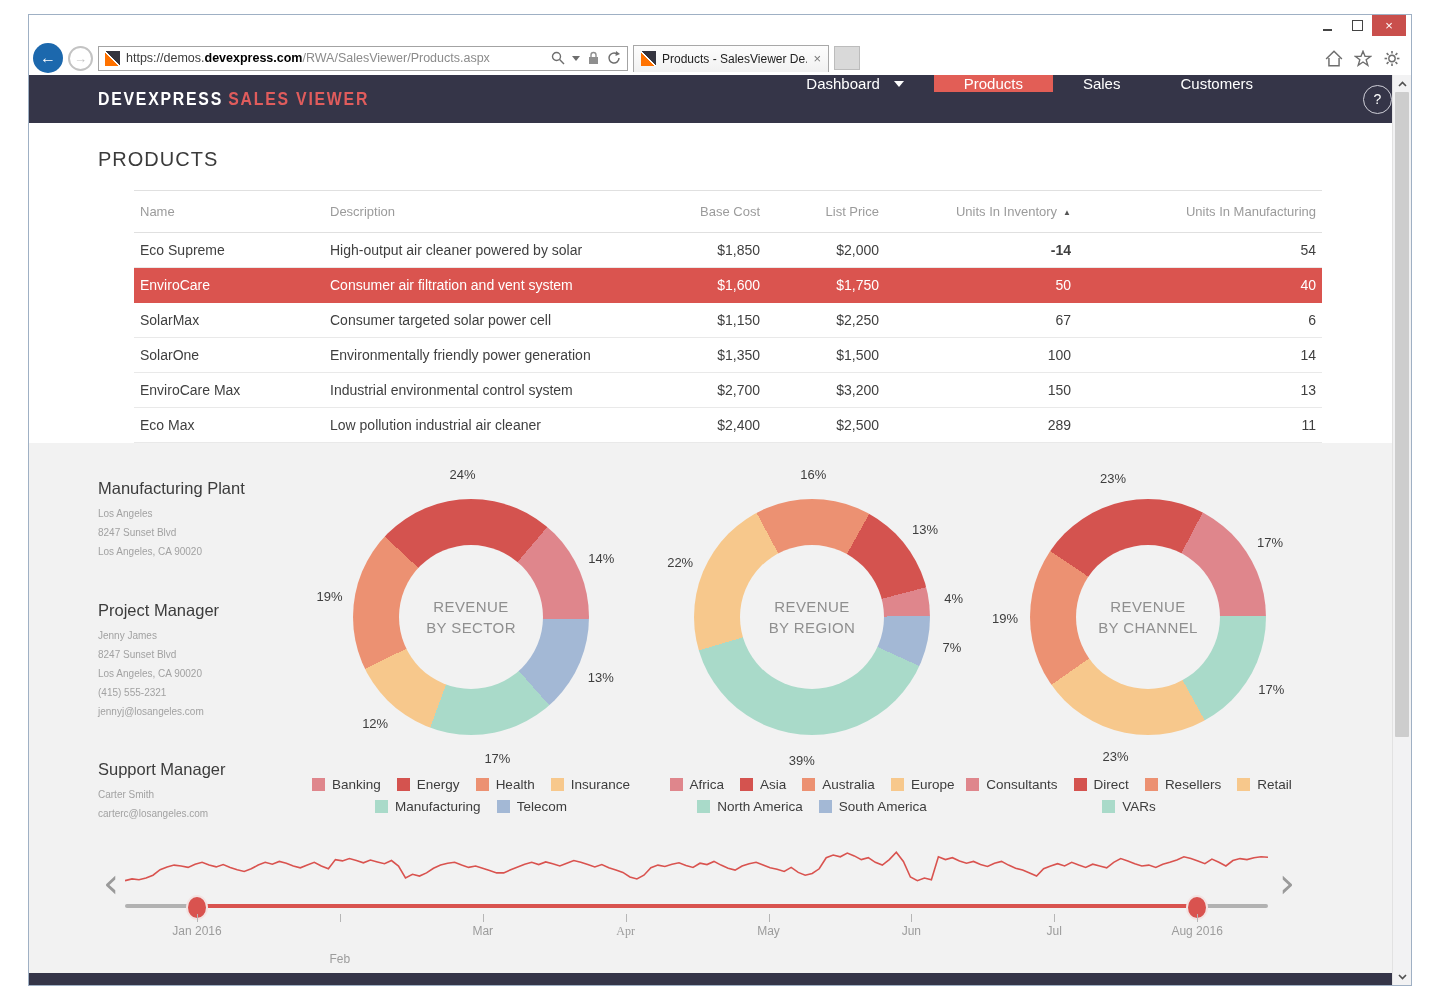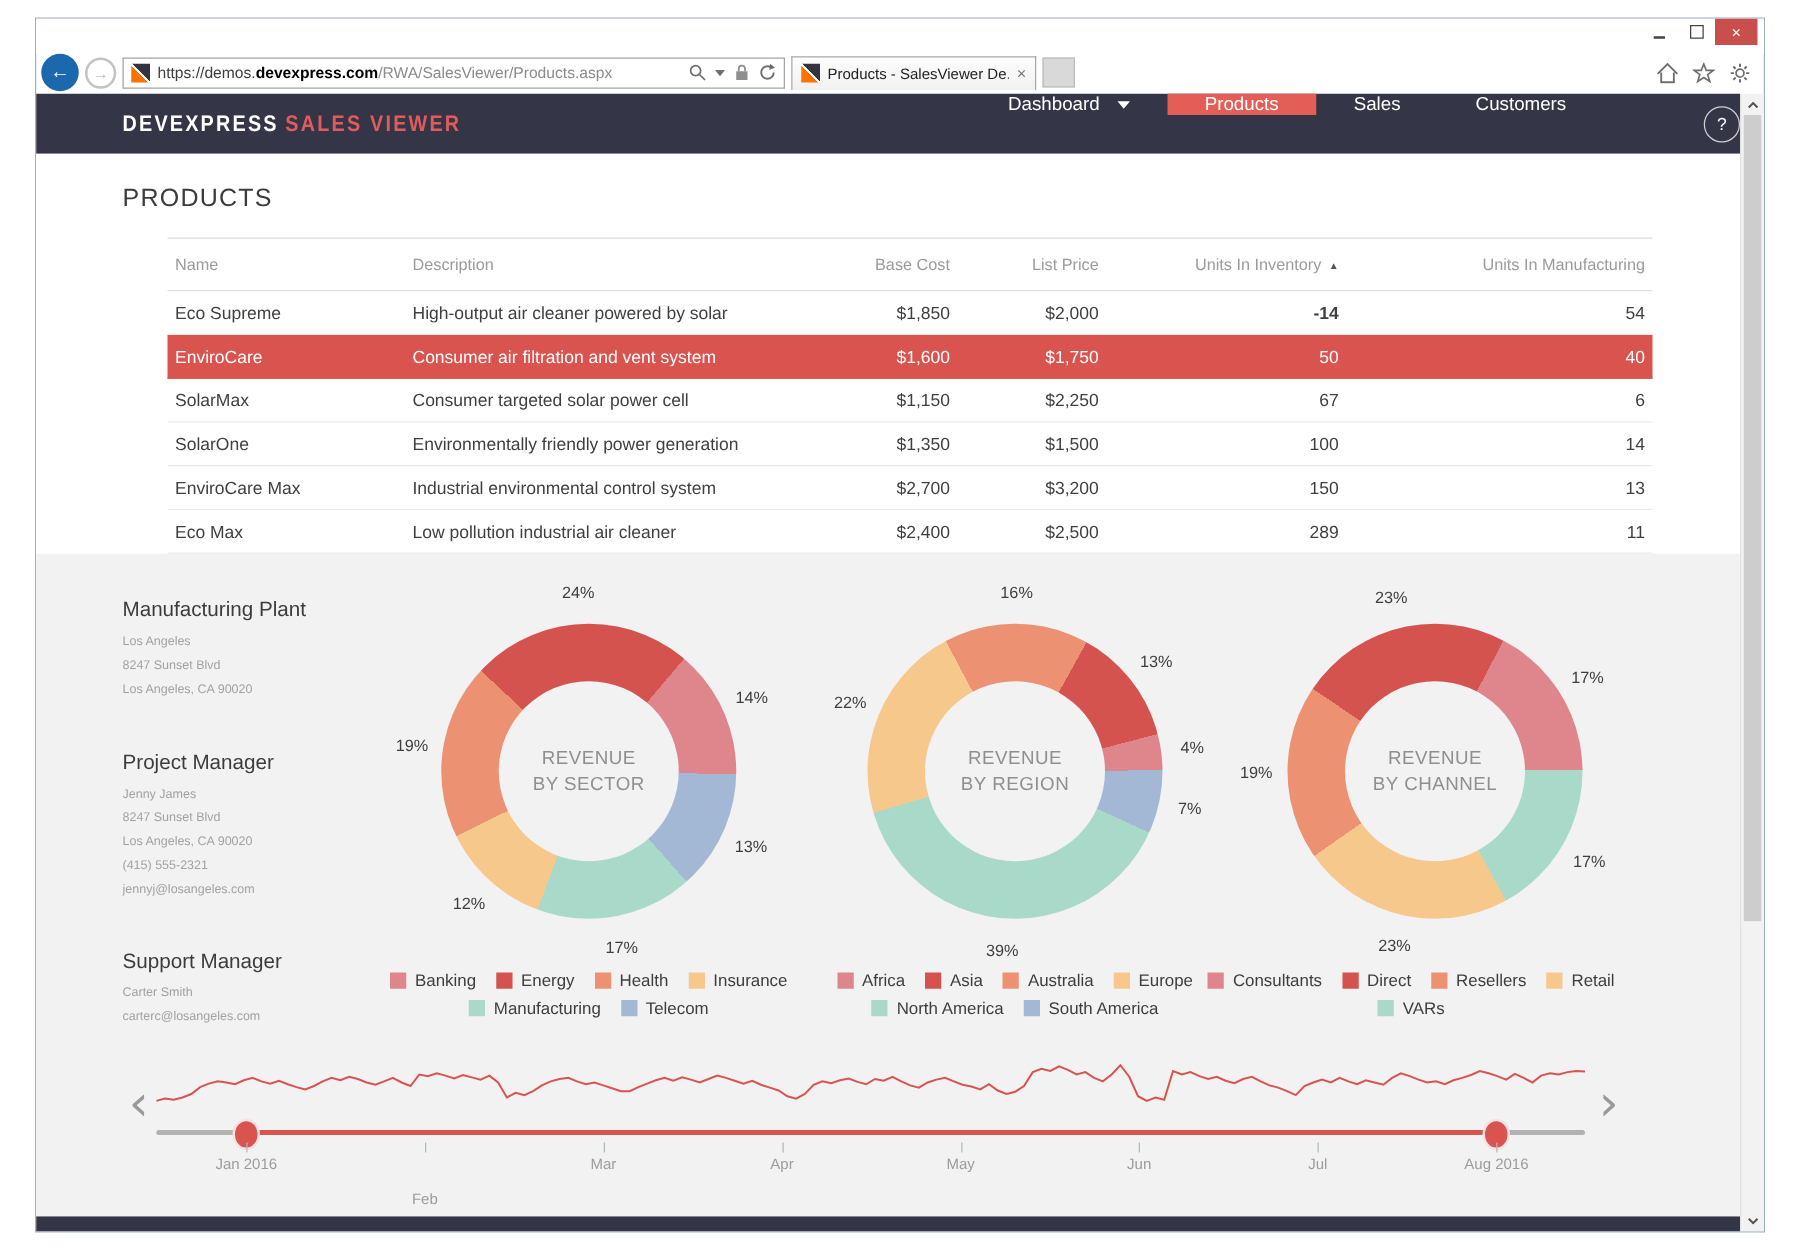--- a/index.html
+++ b/index.html
@@ -411,21 +411,21 @@
             <div class="tick" style="left: 43.8%;"></div>
             <div class="tick" style="left: 56.3%;"></div>
             <div class="tick" style="left: 68.8%;"></div>
             <div class="tick" style="left: 81.3%;"></div>
             <div class="tick" style="left: 93.8%;"></div>
           </div>
         <div class="month-labels">
             <div class="month" style="left: 6.3%;">Jan 2016</div>
             <div class="month" style="left: 18.8%; margin-top: 28px;">Feb</div>
             <div class="month" style="left: 31.3%;">Mar</div>
-            <div class="month" style="left: 43.8%;">Apr</div>
+            <div class="month" style="left: 43.8%; font-family: Liberation Serif, serif;">Apr</div>
             <div class="month" style="left: 56.3%;">May</div>
             <div class="month" style="left: 68.8%;">Jun</div>
             <div class="month" style="left: 81.3%;">Jul</div>
             <div class="month" style="left: 93.8%;">Aug 2016</div>
           </div>
       </div>
 
       <div class="app-footer"></div>
     </div>
 

